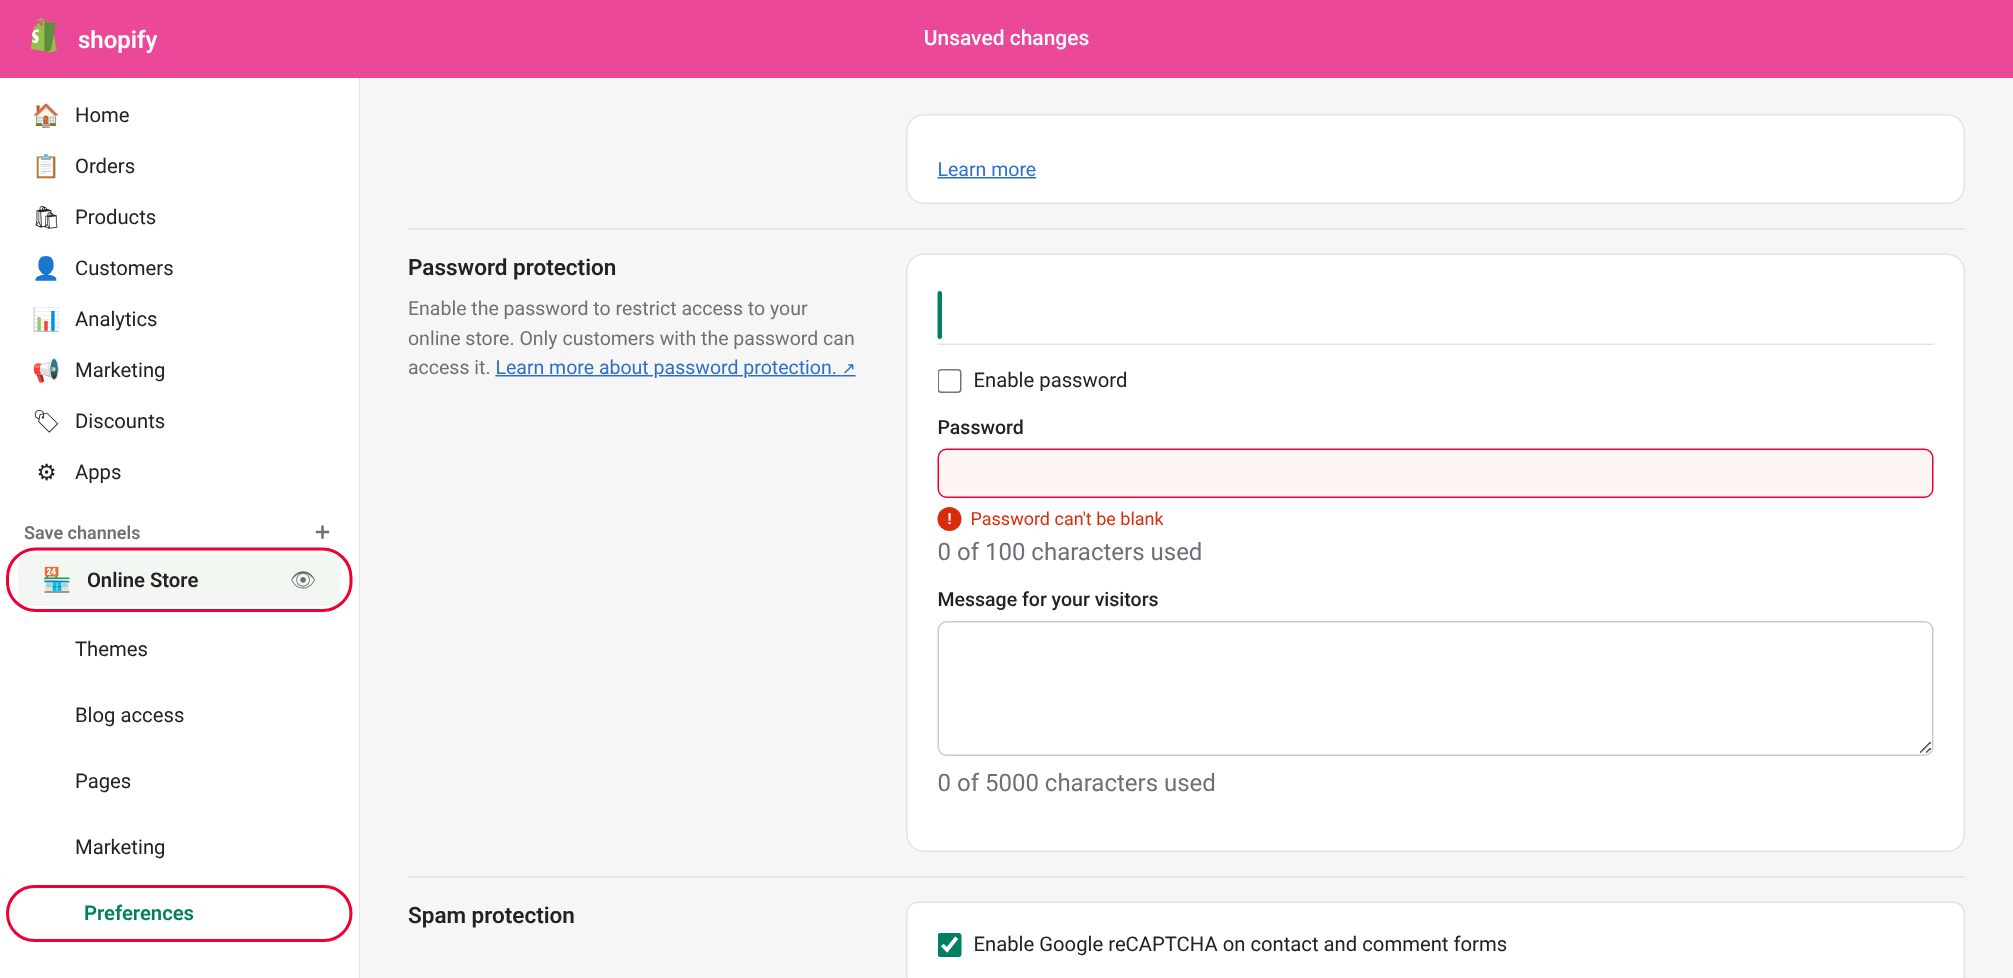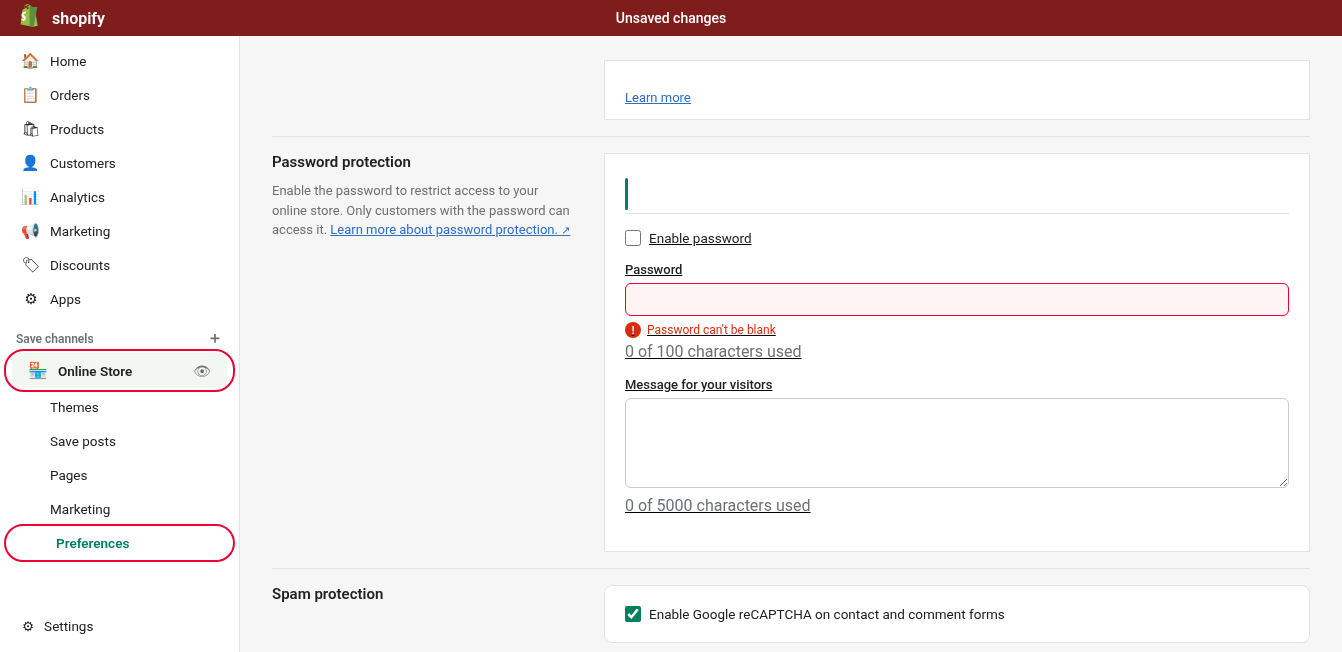--- a/index.html
+++ b/index.html
@@ -1,21 +1,21 @@
 <!DOCTYPE html>
 <html><head>
   <meta charset="utf-8">
   <style>
     * { margin: 0; padding: 0; box-sizing: border-box; }
     body { font-family: -apple-system, BlinkMacSystemFont, 'Segoe UI', Roboto, sans-serif; background: #f6f6f7; display: flex; flex-direction: column; height: 652px; overflow: hidden; }
 
     
     .topbar {
-      background: #7f1d1d;
-      height: 36px;
+      background: #ec4899;
+      height: 52px;
       display: flex;
       align-items: center;
       padding: 0 16px;
       flex-shrink: 0;
       position: relative;
     }
     .topbar-logo {
       display: flex;
       align-items: center;
       gap: 8px;
@@ -114,21 +114,21 @@
     }
     .sub-nav-item {
       display: flex;
       align-items: center;
       gap: 10px;
       padding: 7px 16px 7px 44px;
       font-size: 13.5px;
       color: #202223;
       cursor: pointer;
       border-radius: 6px;
-      margin: 4px 6px;
+      margin: 14px 6px;
     }
     .sub-nav-item.active { color: #008060; font-weight: 600; }
     .online-store-row {
       display: flex;
       align-items: center;
       justify-content: space-between;
       padding: 8px 16px;
       margin: 0 6px;
       border-radius: 6px;
       cursor: pointer;
@@ -219,23 +219,22 @@
       line-height: 1.5;
     }
     .section-desc a {
       color: #2c6ecb;
       text-decoration: underline;
     }
     .section-card {
       flex: 1;
       background: #fff;
       border: 1px solid #e1e3e5;
-      border-radius: 0;
+      border-radius: 12px;
       padding: 20px;
-      text-decoration: underline;
     }
 
     
     .checkbox-row {
       display: flex;
       align-items: center;
       gap: 8px;
       margin-bottom: 16px;
     }
     .checkbox-row input[type="checkbox"] {
@@ -410,21 +409,21 @@
           <span>Online Store</span>
         </div>
         <span class="eye-icon">👁</span>
       </div>
     </div>
 
     <div class="sub-nav-item">
       <span>Themes</span>
     </div>
     <div class="sub-nav-item">
-      <span>Save posts</span>
+      <span>Blog access</span>
     </div>
     <div class="sub-nav-item">
       <span>Pages</span>
     </div>
     <div class="sub-nav-item">
       <span>Marketing</span>
     </div>
     <div style="position:relative; margin:0 6px;">
       <div class="sub-nav-item active preferences-circle" style="padding-left:44px;">
         <span>Preferences</span>

